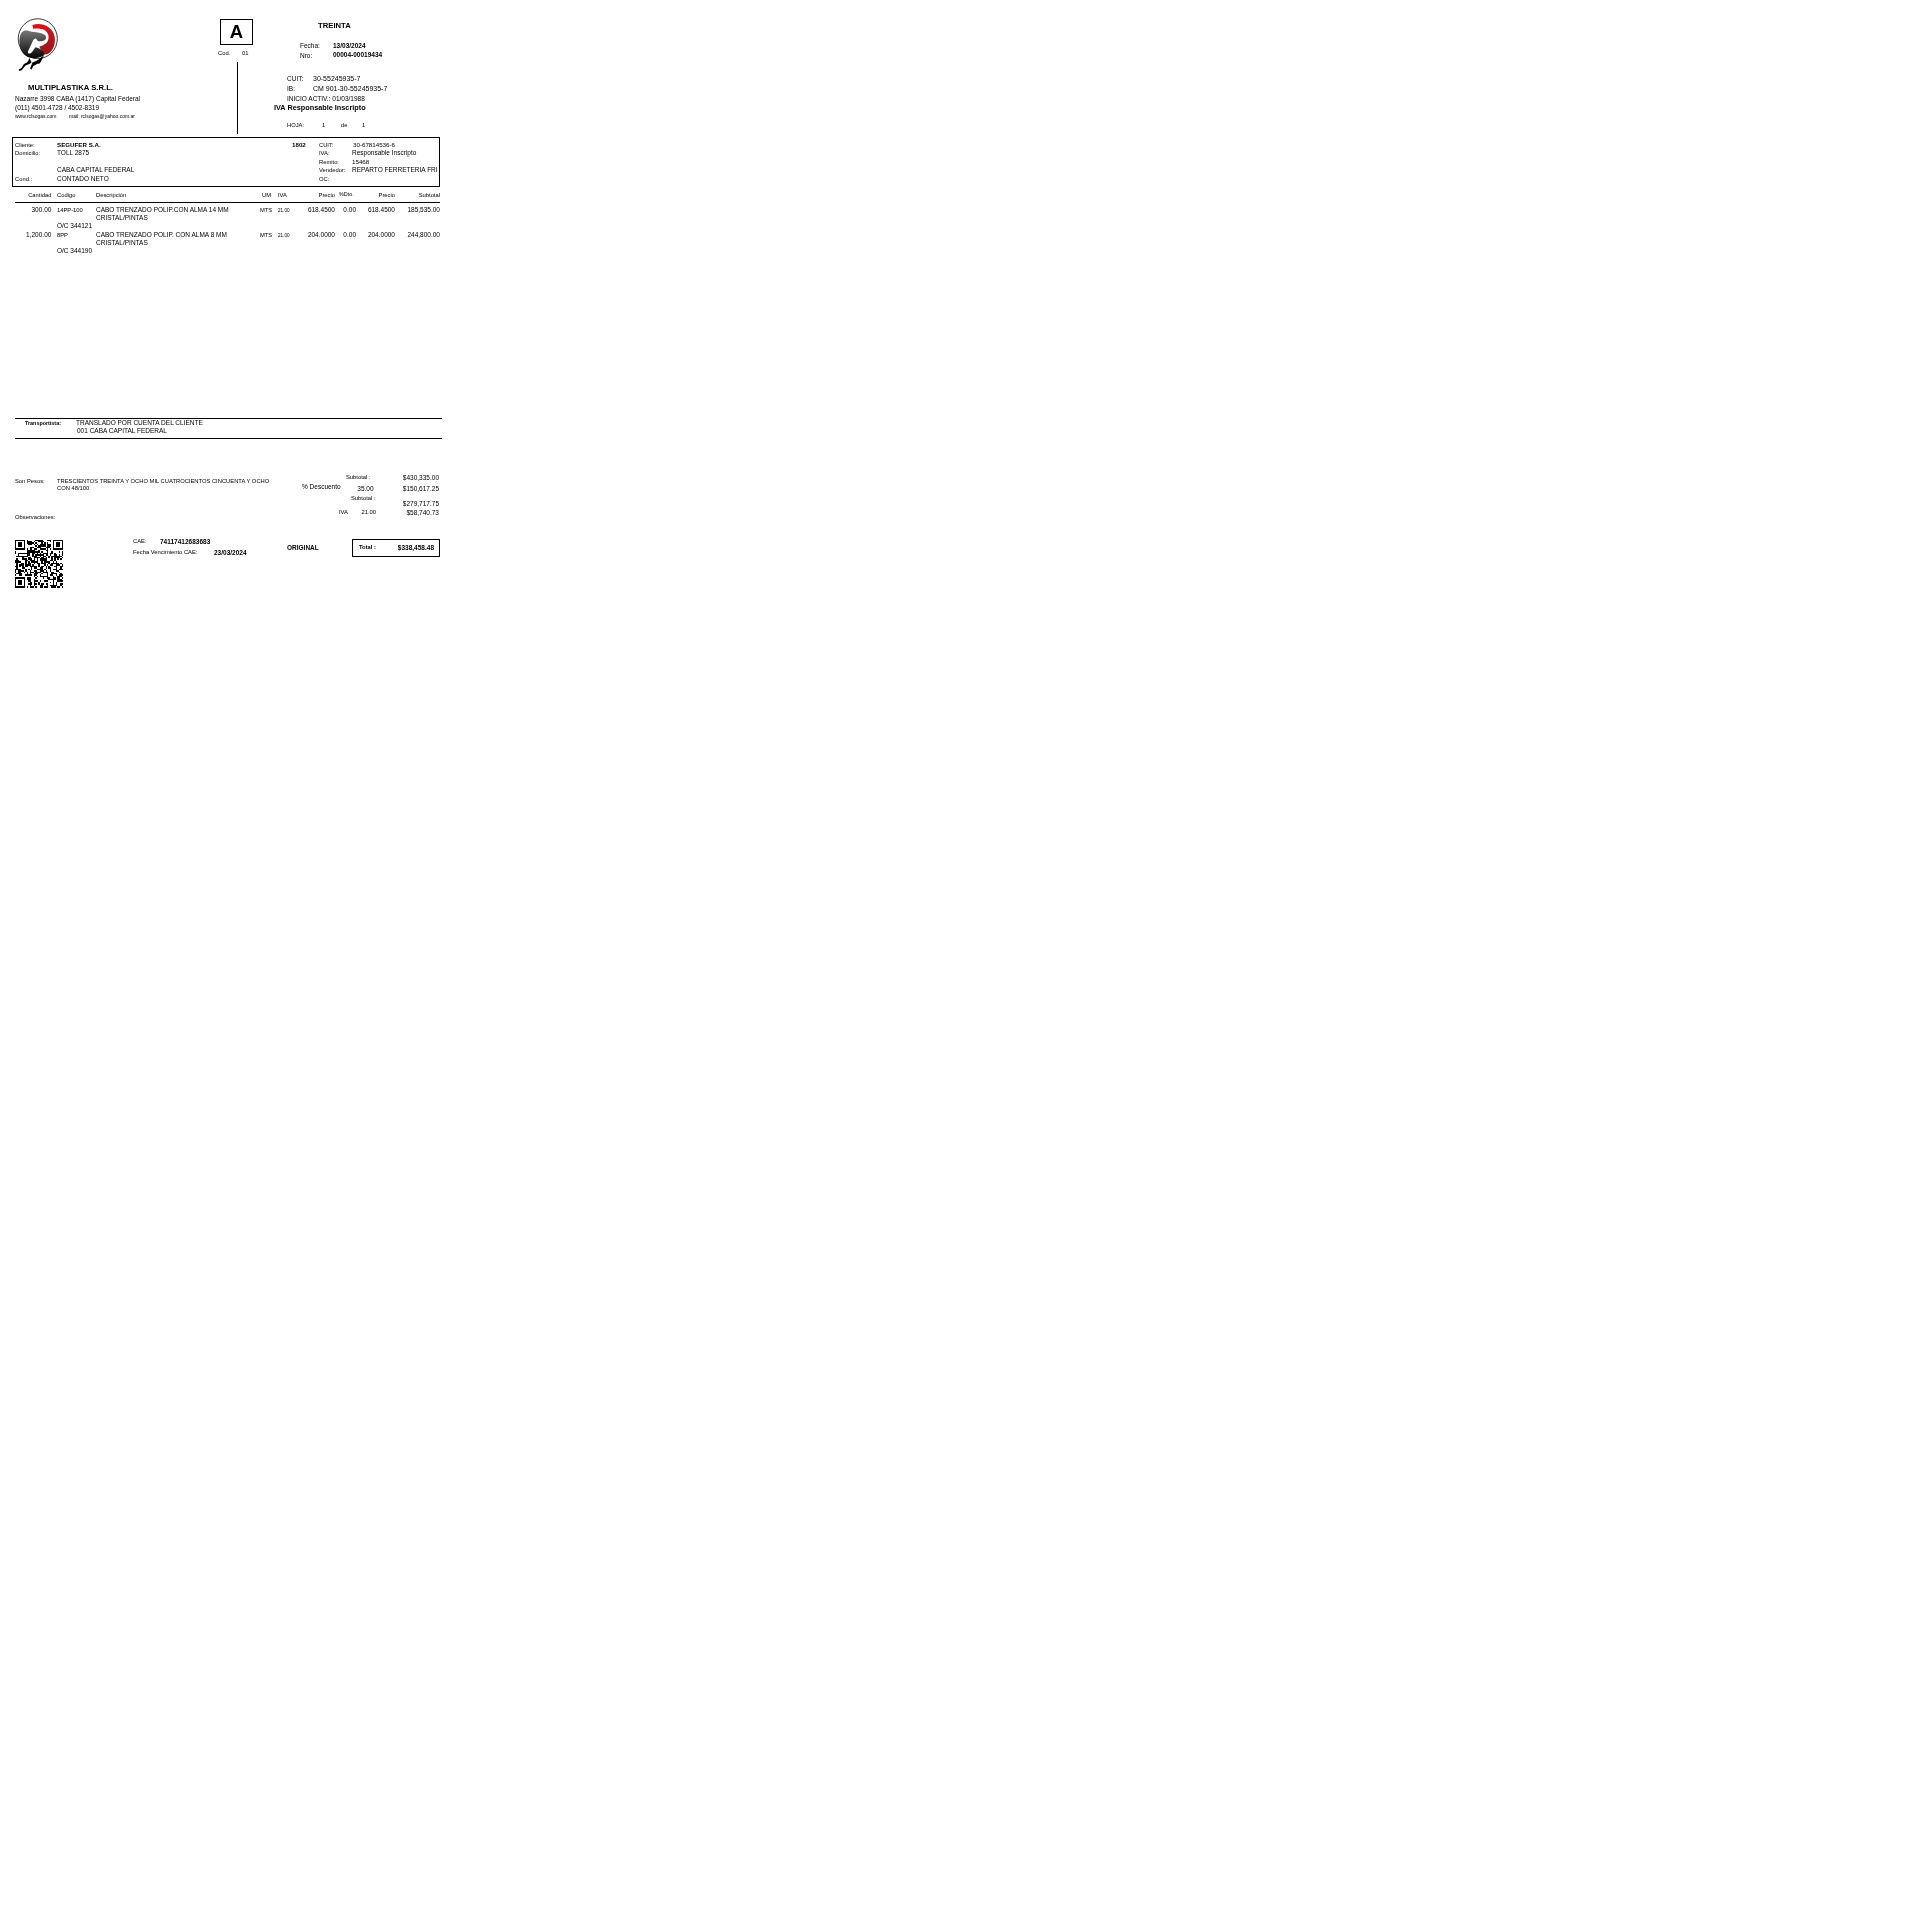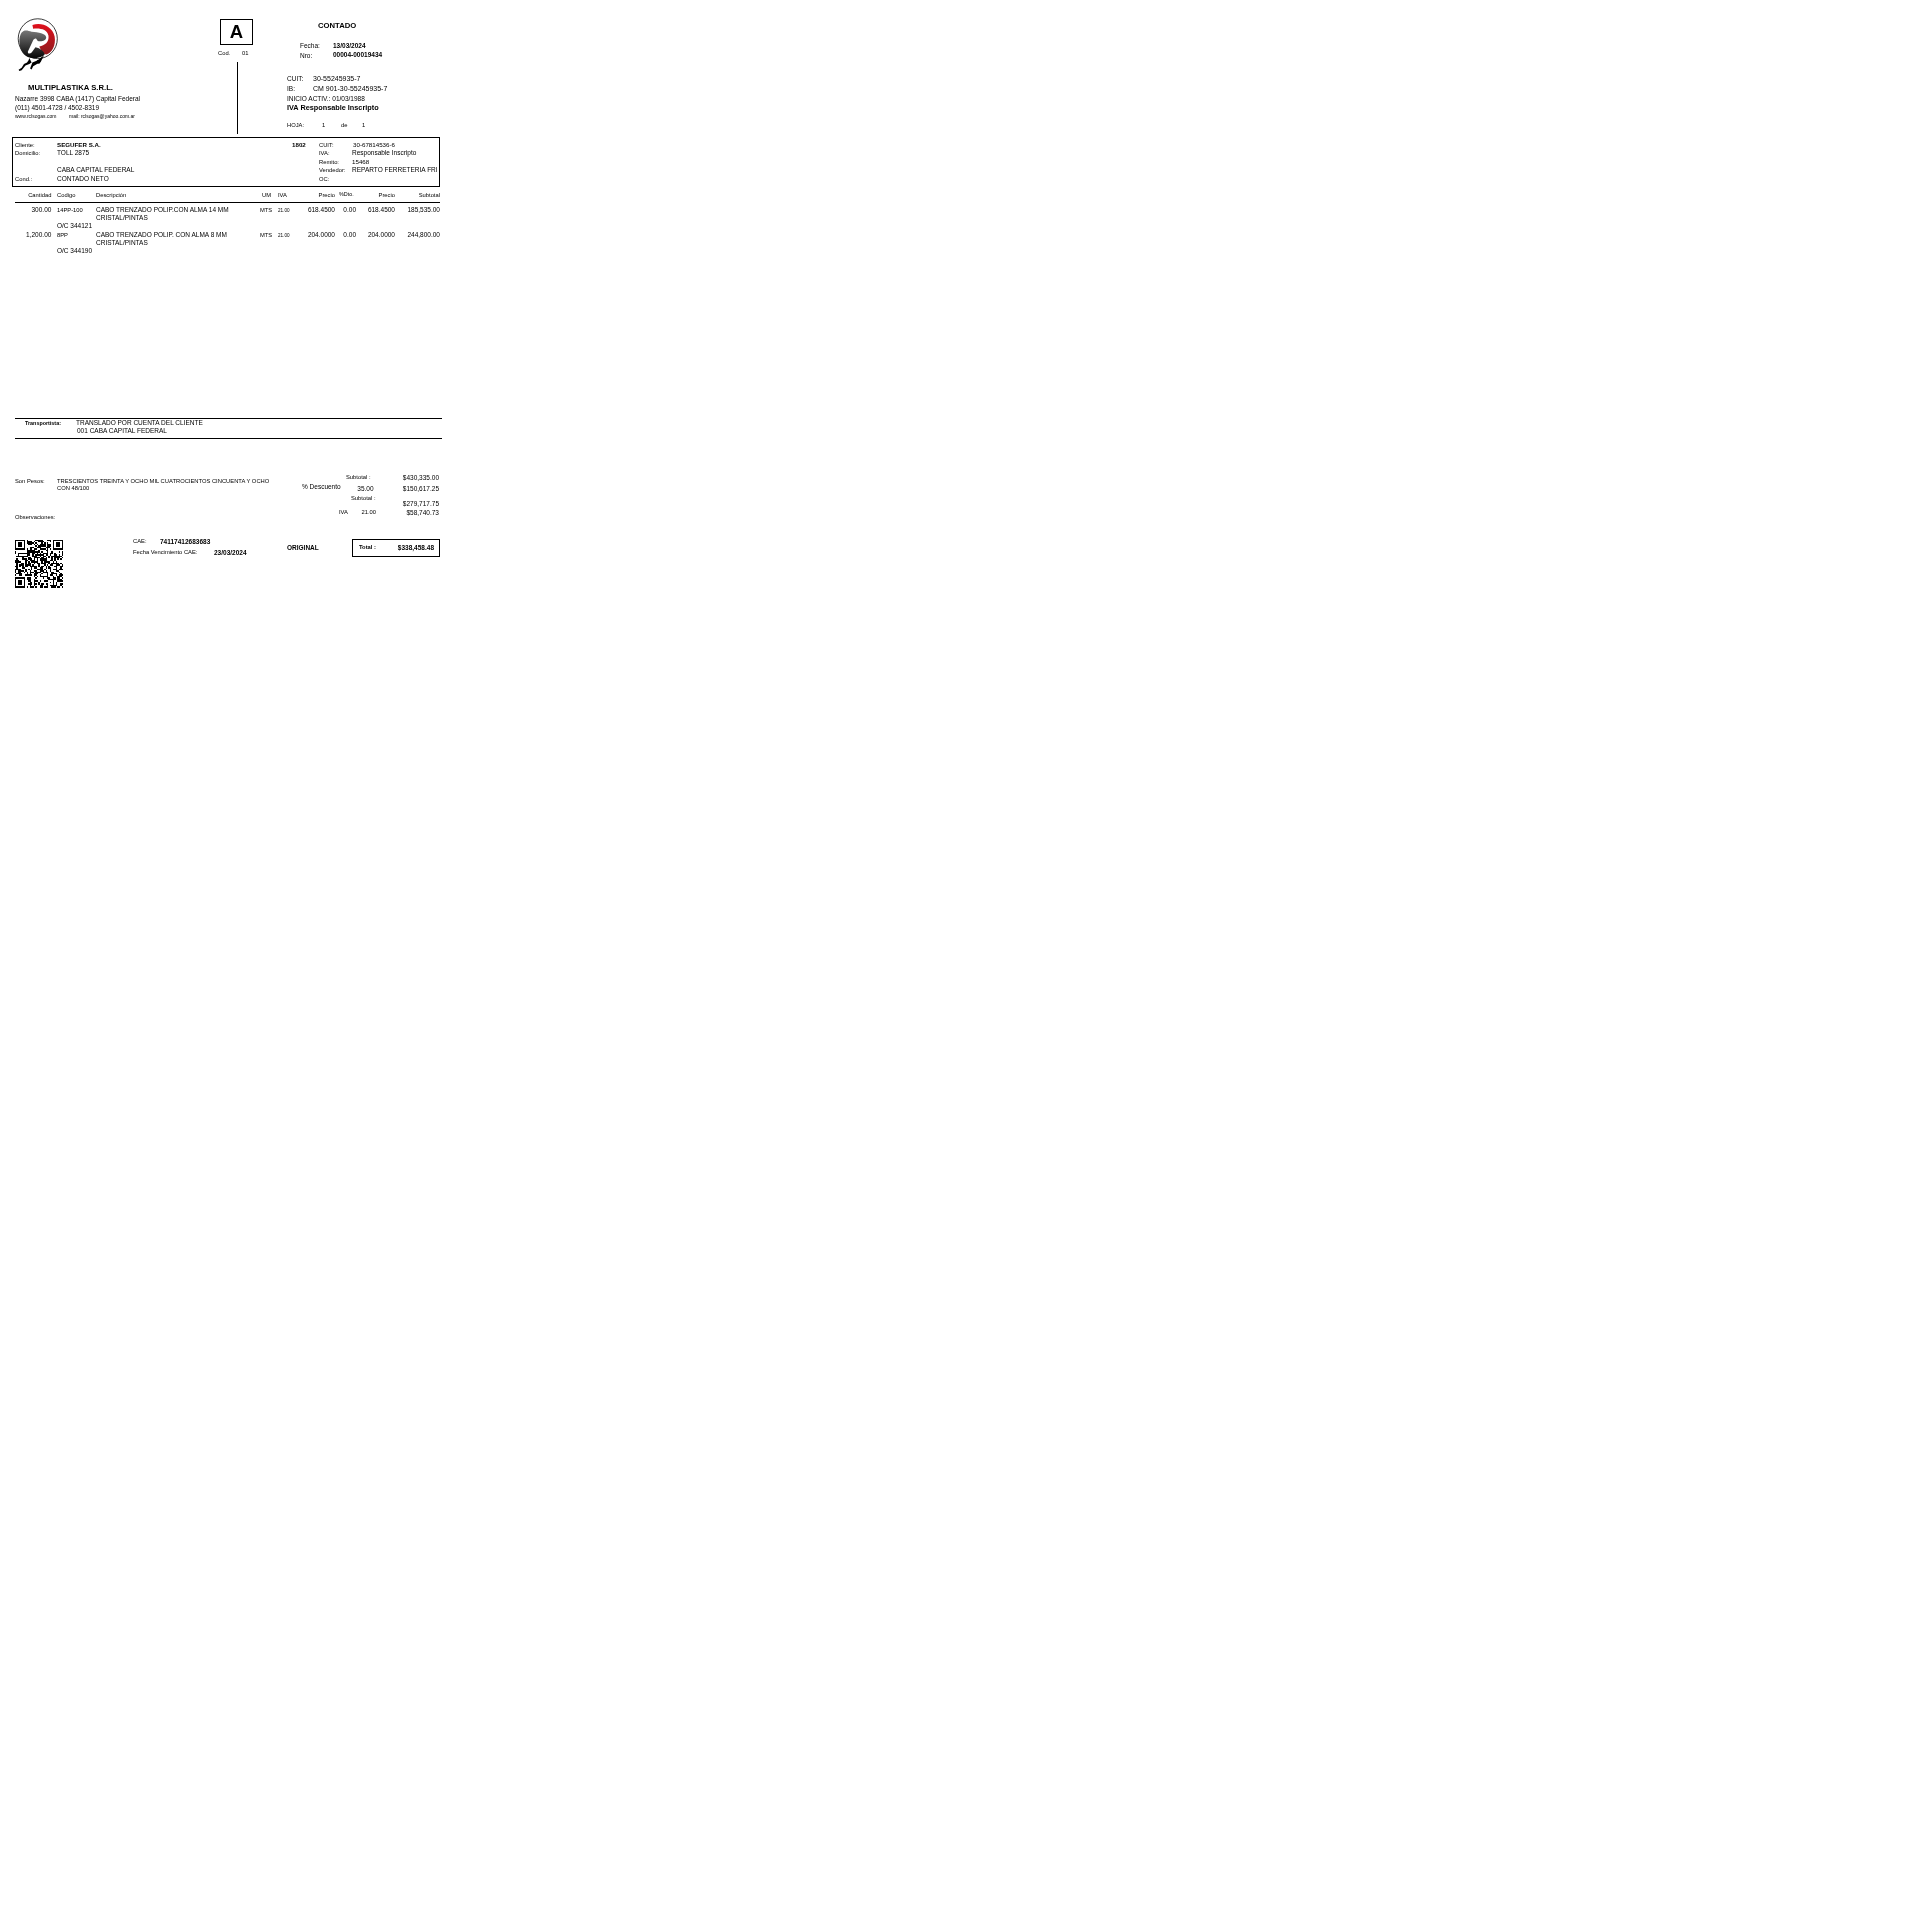--- a/index.html
+++ b/index.html
@@ -80,32 +80,32 @@
   <div class="abs f13" style="left:15px; top:113px;">www.rclsogas.com</div>
   <div class="abs f13" style="left:69px; top:113px;">mail: rclsogas@yahoo.com.ar</div>
 
   <div id="letter-box" class="abs">
     <span>A</span>
   </div>
   <div class="abs f15" style="left:218px; top:50px;">Cod.</div>
   <div class="abs f15" style="left:242px; top:50px;">01</div>
   <div id="vdivider" class="abs"></div>
 
-  <div class="abs b f20" style="left:318px; top:21px;">CONTADO</div>
+  <div class="abs b f20" style="left:318px; top:21px;">TREINTA</div>
   <div class="abs f17" style="left:300px; top:42px;">Fecha:</div>
   <div class="abs b f17" style="left:333px; top:42px;">13/03/2024</div>
   <div class="abs f17" style="left:300px; top:52px;">Nro:</div>
   <div class="abs b f17" style="left:333px; top:51px;">00004-00019434</div>
 
   <div class="abs f17" style="left:287px; top:75px;">CUIT:</div>
   <div class="abs f18" style="left:313px; top:75px;">30-55245935-7</div>
   <div class="abs f17" style="left:287px; top:85px;">IB:</div>
   <div class="abs f18" style="left:313px; top:85px;">CM 901-30-55245935-7</div>
   <div class="abs f17" style="left:287px; top:95px;">INICIO ACTIV.: 01/03/1988</div>
-  <div class="abs b f19" style="left:287px; top:103px;">IVA Responsable Inscripto</div>
+  <div class="abs b f19" style="left:274px; top:103px;">IVA Responsable Inscripto</div>
   <div class="abs f15" style="left:287px; top:122px;">HOJA:</div>
   <div class="abs f15" style="left:322px; top:122px;">1</div>
   <div class="abs f15" style="left:341px; top:122px;">de</div>
   <div class="abs f15" style="left:362px; top:122px;">1</div>
 
   <div id="client-box" class="abs"></div>
   <div class="abs f15" style="left:15px; top:142px;">Cliente:</div>
   <div class="abs b f16" style="left:57px; top:141px;">SEGUFER S.A.</div>
   <div class="abs b f16" style="left:292px; top:141px;">1802</div>
   <div class="abs f15" style="left:15px; top:150px;">Domicilio:</div>

